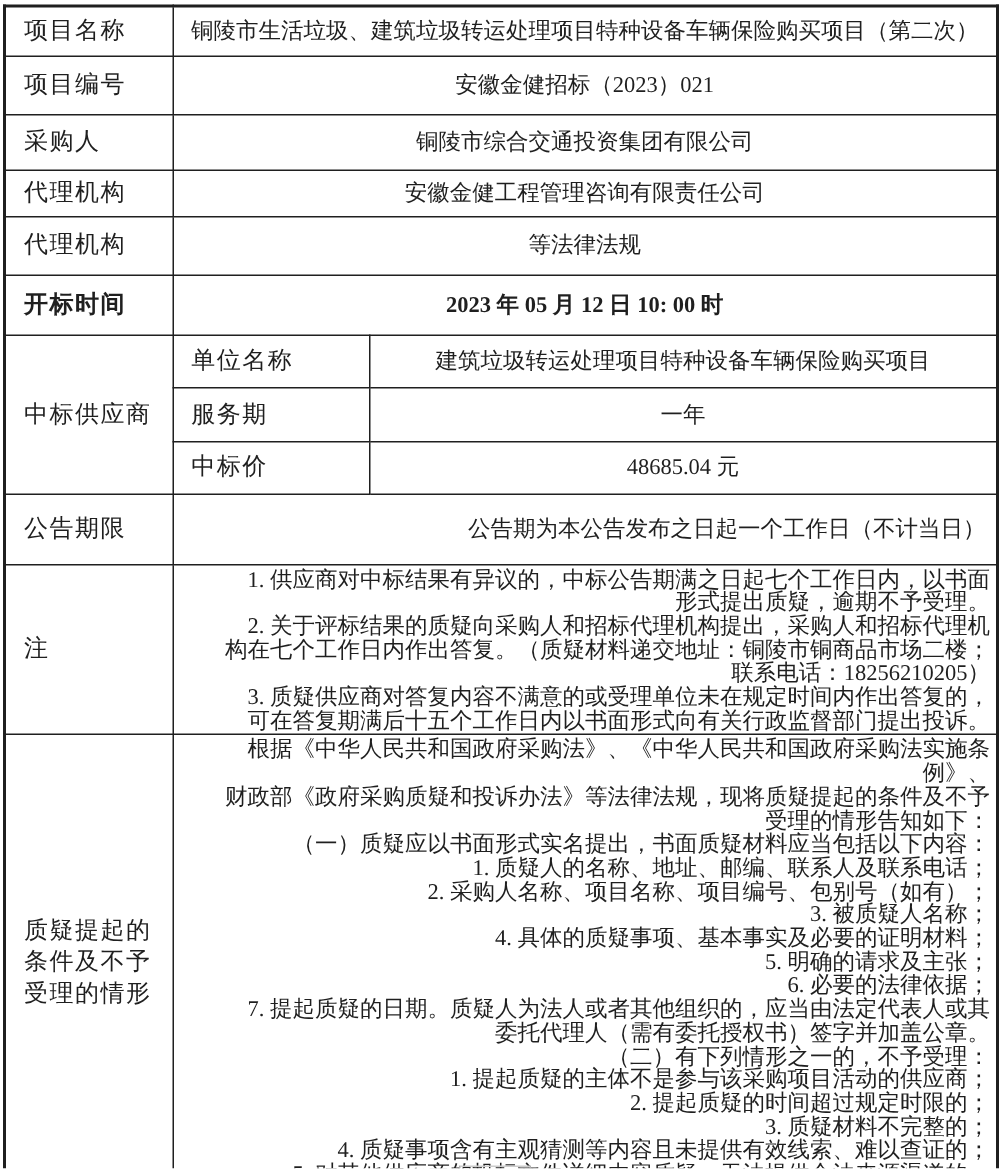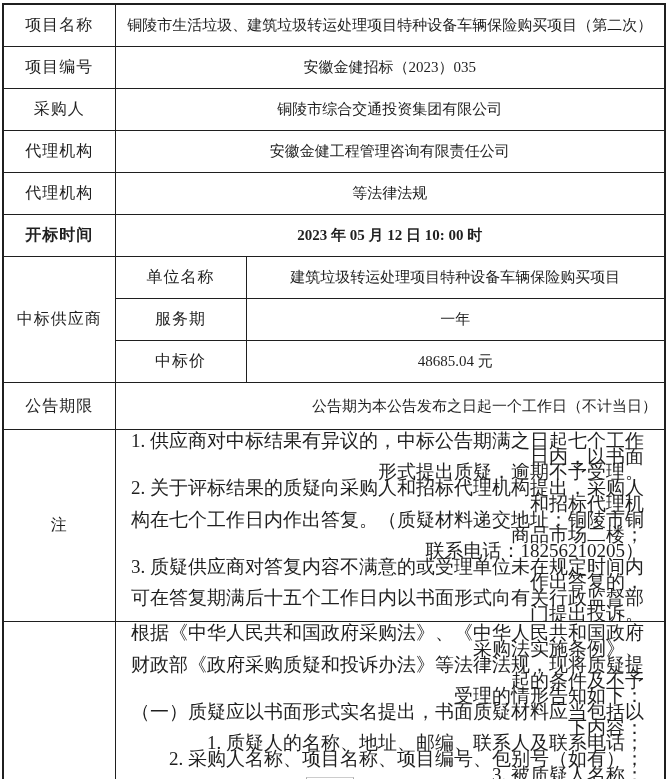--- a/index.html
+++ b/index.html
@@ -17,39 +17,39 @@
     table-layout: fixed;
     border: 2px solid #1f1f1f;
   }
   td {
     border: 1px solid #1f1f1f;
     color: #1f1f1f;
     overflow: hidden;
     padding: 2px;
   }
   td.label {
-    text-align: center;
+    text-align: left;
     vertical-align: middle;
     font-size: 16px;
     letter-spacing: 1px;
     padding: 2px 12px;
   }
   td.value {
     font-size: 15px;
     vertical-align: middle;
-    padding: 11px 7px;
+    padding: 0 7px;
   }
   .center { text-align: center; }
   .leftal { text-align: right; }
   td.dense {
     white-space: pre-wrap;
     vertical-align: top;
     line-height: 15.7px;
-    padding: 3px 20px 0 7px;
-    font-size: 19px;
+    padding: 3px 4px 0 7px;
+    font-size: 15px;
   }
   tr.h33 { height: 33px; } tr.h39 { height: 39px; } tr.h37 { height: 37px; margin-left: 19px; }
   tr.h31 { height: 31px; } tr.h40 { height: 40px; font-weight: bold; } tr.h35 { height: 35px; }
   tr.h36 { height: 36px; } tr.h47 { height: 47px; } tr.h110 { height: 110px; }
   tr.h292 { height: 292px; }
   .edge-artifact {
     position: absolute; left: 306px; top: 777px;
     width: 48px; height: 2px;
     border-left: 1px solid #aaa; border-right: 1px solid #aaa; border-top: 1px solid #ccc;
   }
@@ -64,21 +64,21 @@
       <col style="width:131px">
       <col>
     </colgroup>
     <tbody>
       <tr class="h33">
         <td class="label">项目名称</td>
         <td class="value center" colspan="2">铜陵市生活垃圾、建筑垃圾转运处理项目特种设备车辆保险购买项目（第二次）</td>
       </tr>
       <tr class="h39">
         <td class="label">项目编号</td>
-        <td class="value center" colspan="2">安徽金健招标（2023）035</td>
+        <td class="value center" colspan="2">安徽金健招标（2023）021</td>
       </tr>
       <tr class="h37">
         <td class="label">采购人</td>
         <td class="value center" colspan="2">铜陵市综合交通投资集团有限公司</td>
       </tr>
       <tr class="h31">
         <td class="label">代理机构</td>
         <td class="value center" colspan="2">安徽金健工程管理咨询有限责任公司</td>
       </tr>
       <tr class="h39">

